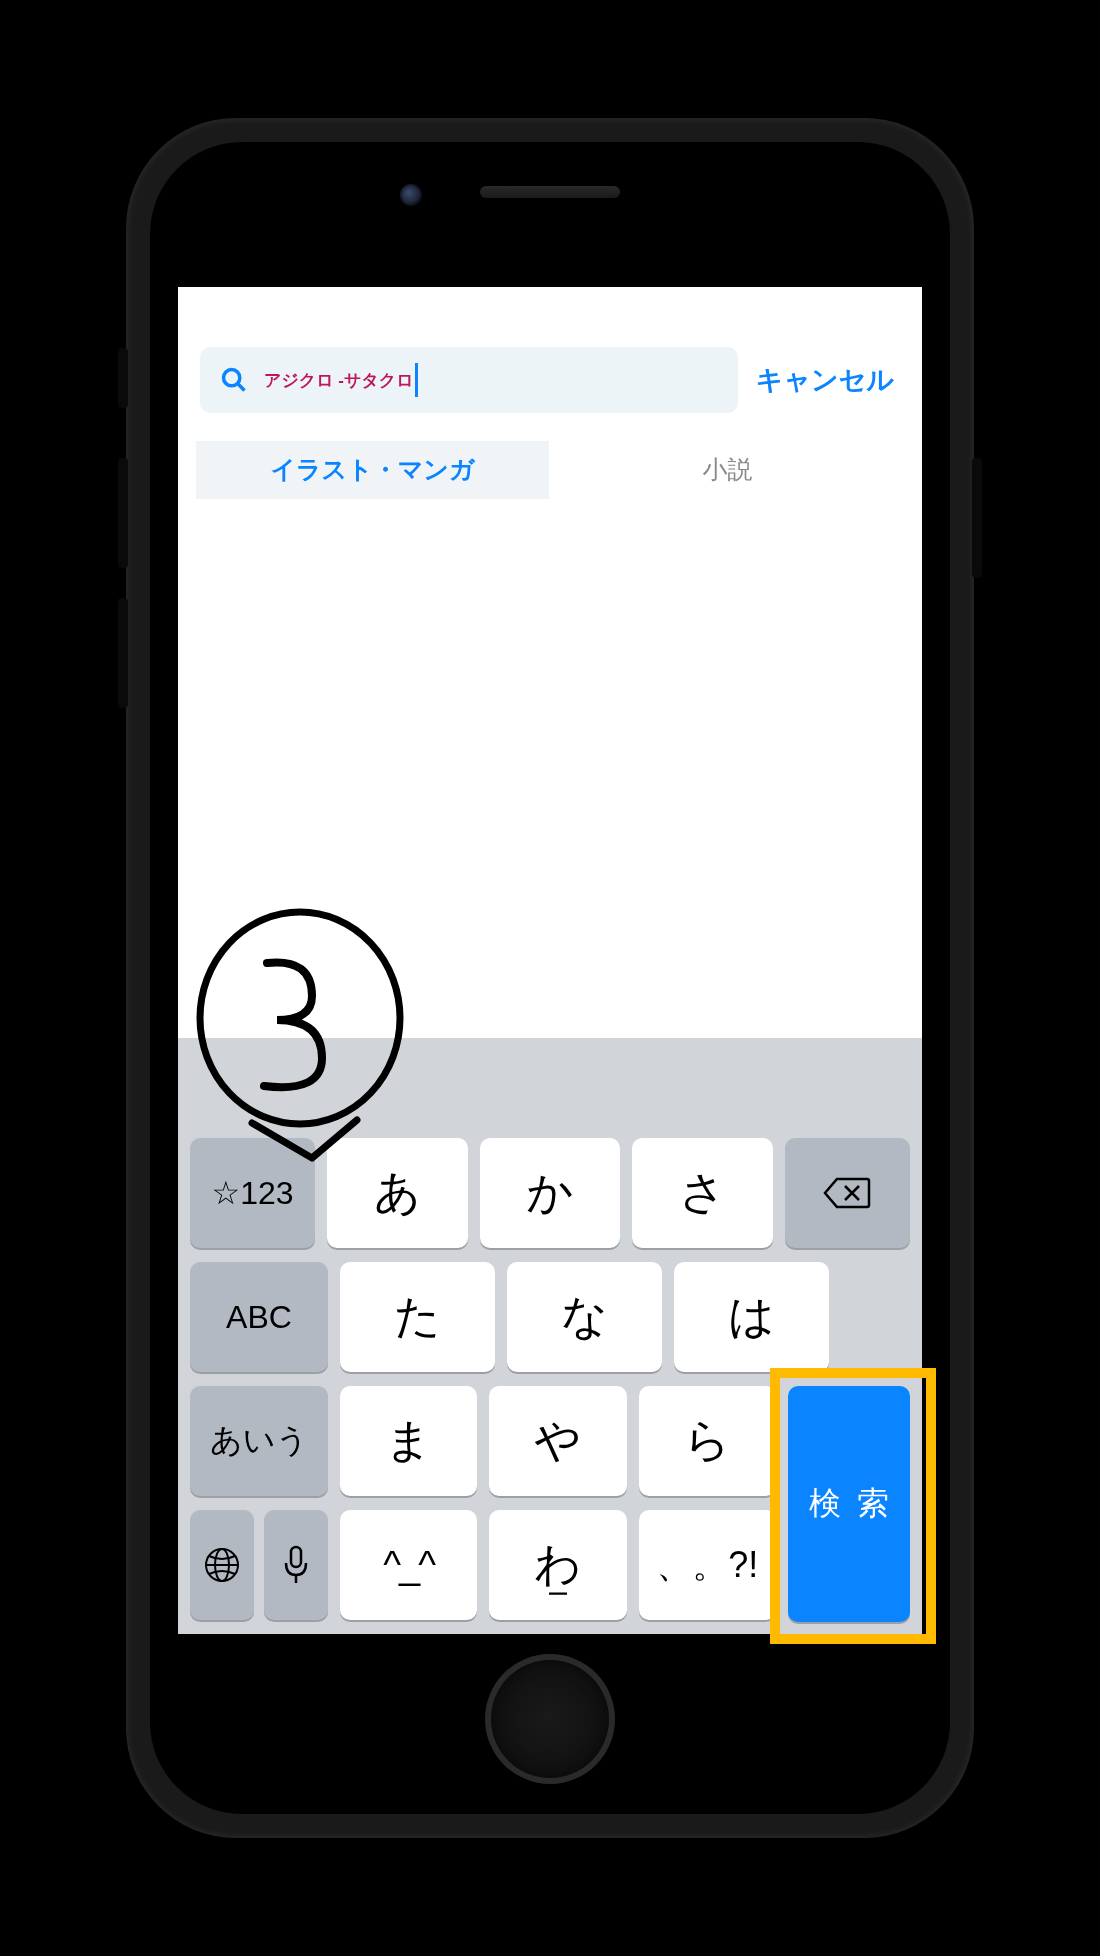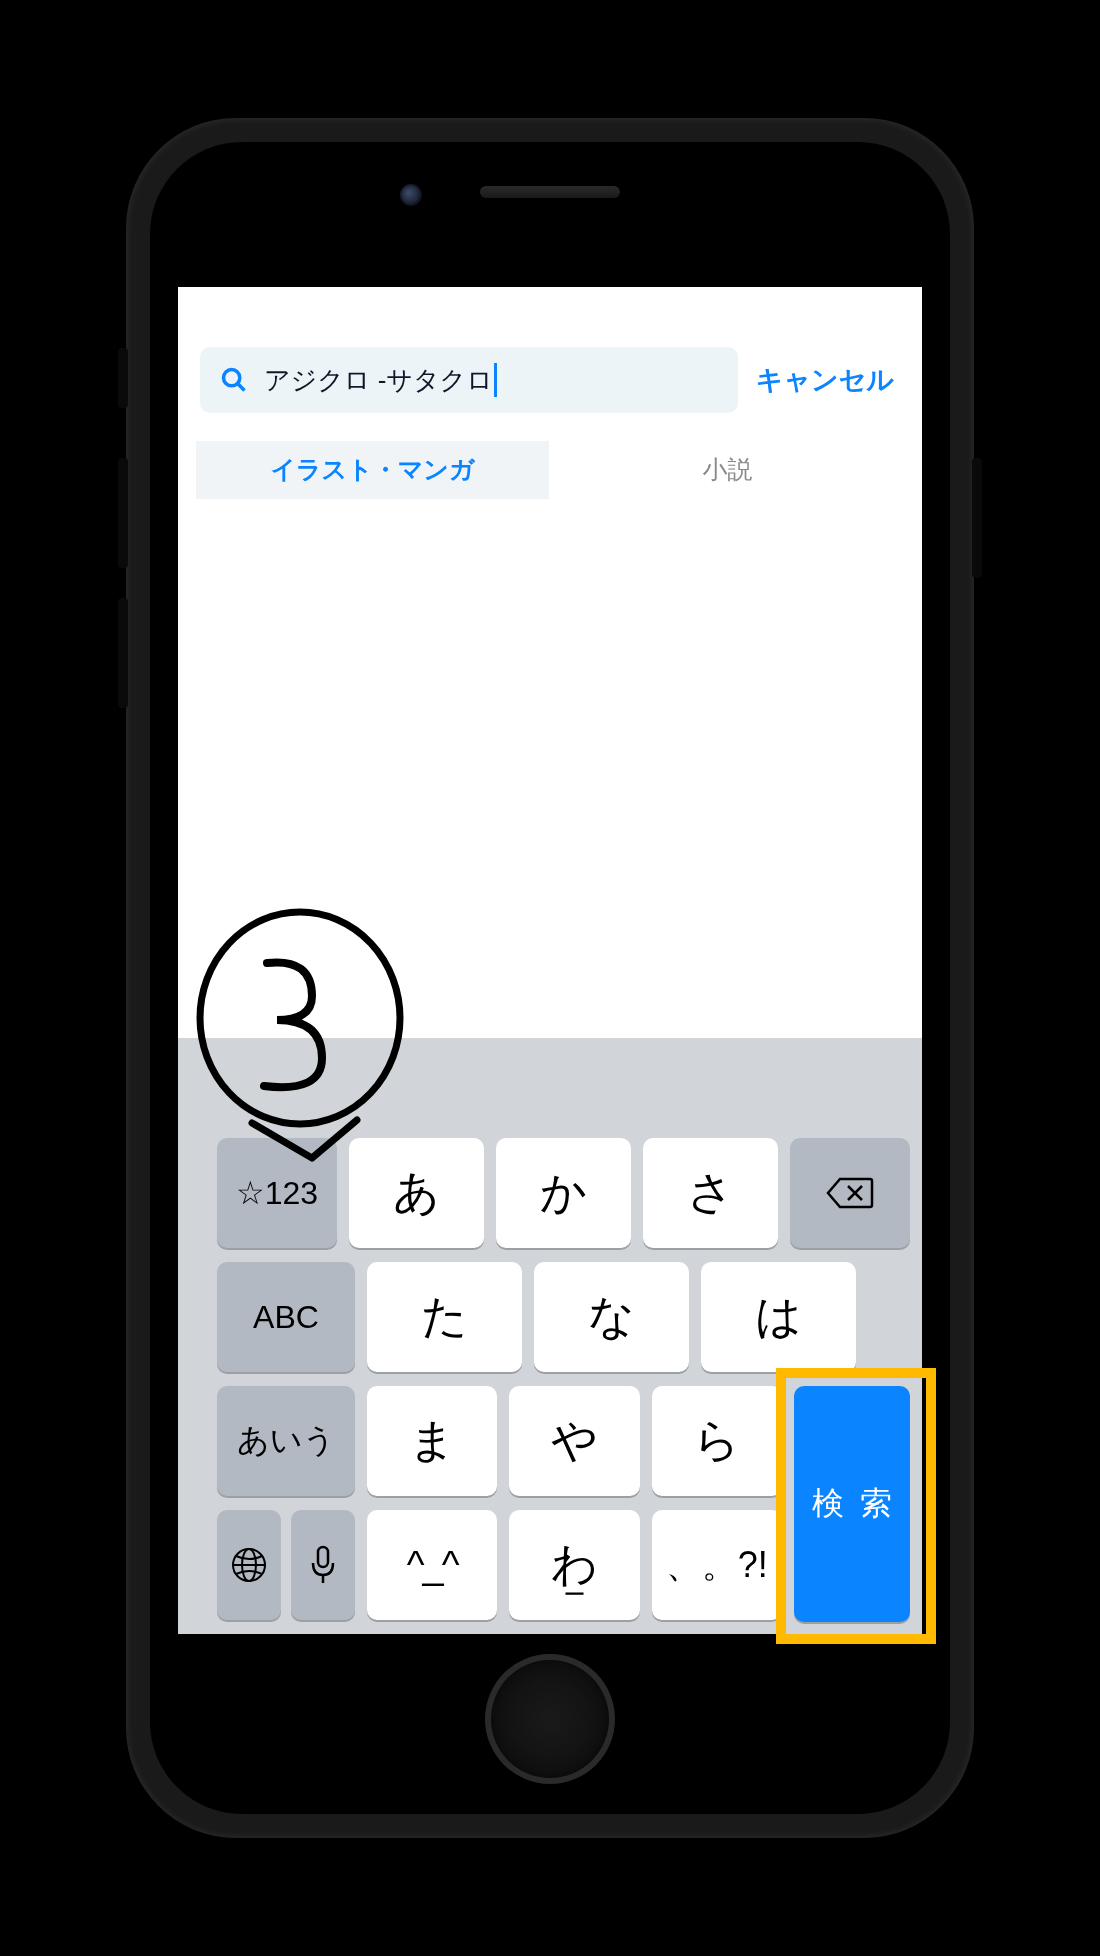--- a/index.html
+++ b/index.html
@@ -90,23 +90,24 @@
       background: #edf4f8;
       border-radius: 10px;
       display: flex;
       align-items: center;
       padding: 0 20px;
       height: 66px;
     }
     .search-box svg { flex-shrink: 0; }
     .search-text {
       margin-left: 16px;
-      font-size: 26px;
-      color: #0f172a;
-      position: relative;
+      font-size: 17px;
+      color: #be185d;
+      position: relative;
+      font-weight: bold;
     }
     .cursor {
       display: inline-block;
       width: 3px;
       height: 34px;
       background: #0a84ff;
       vertical-align: middle;
       margin-left: 1px;
       animation: blink 1.1s infinite;
     }
@@ -147,21 +148,21 @@
       position: relative;
     }
     .annotation-over {
       position: absolute;
       top: -130px;
       left: 14px;
       pointer-events: none;
       z-index: 5;
     }
     .kb-rows { display: flex; flex-direction: column; gap: 14px; }
-    .kb-row { display: flex; gap: 12px; margin-left: 27px; }
+    .kb-row { display: flex; gap: 12px; }
     .key {
       background: #fff;
       border-radius: 10px;
       box-shadow: 0 2px 0 rgba(0,0,0,0.25);
       display: flex;
       align-items: center;
       justify-content: center;
       font-size: 46px;
       color: #000;
       height: 110px;

